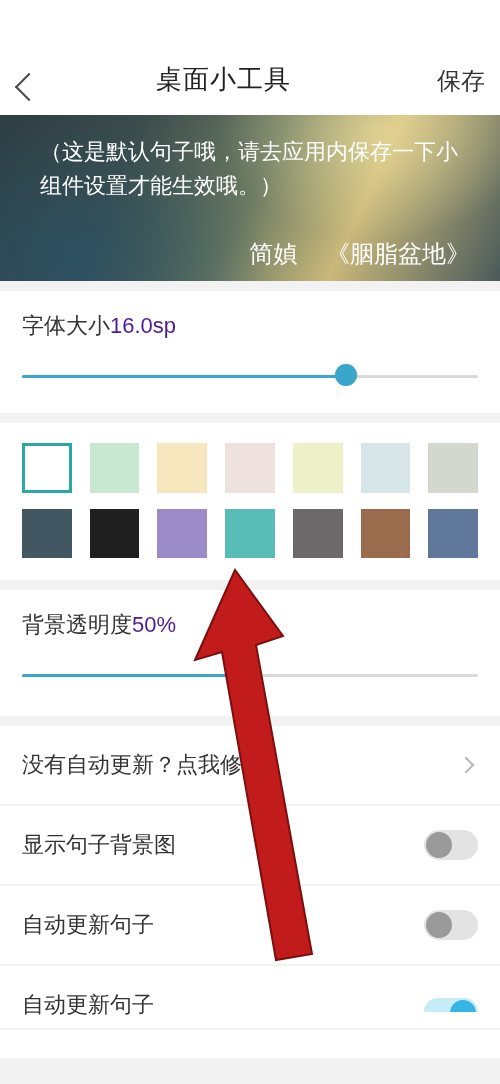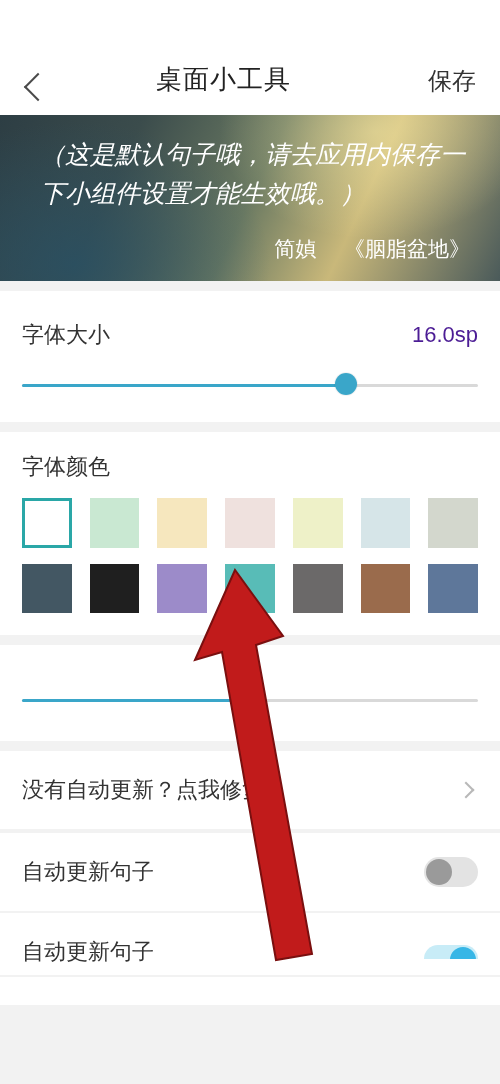--- a/index.html
+++ b/index.html
@@ -1,39 +1,39 @@
 <!DOCTYPE html>
 <html><head>
   <meta charset="utf-8">
   <style>
     * { margin:0; padding:0; box-sizing:border-box; font-family:-apple-system,"PingFang SC","Helvetica Neue",Arial,sans-serif; }
     body { width:500px; height:1084px; background:#f2f2f2; overflow:hidden; position:relative; }
 
     
-    .hdr { height:115px; background:#fff; display:flex; align-items:flex-end; padding:0 20px 18px;justify-content:center; }
+    .hdr { height:115px; background:#fff; display:flex; align-items:flex-end; padding:0 11px 18px;justify-content:center; }
     .back { width:20px; height:20px; border-left:2.5px solid #4a4a4a; border-bottom:2.5px solid #4a4a4a; transform:rotate(45deg); margin-left:8px; cursor:pointer;}
     .title { flex:1; text-align:center; font-size:26px; color:#222; font-weight:400; letter-spacing:1px;}
     .save { font-size:24px; color:#333; cursor:pointer; padding-right:4px;margin-left:29px;}
 
     
     .preview { height:166px; padding:20px 34px 16px 40px; color:#fff;
       background:
         radial-gradient(ellipse 260px 180px at 75% 10%, rgba(255,240,170,.5), transparent 60%),
         radial-gradient(ellipse 300px 220px at 15% 90%, rgba(40,80,100,.8), transparent 65%),
         linear-gradient(115deg,#2d3e44 0%,#3b4c4c 25%,#6b7a62 50%,#c9b87a 70%,#4a5a5a 100%);
       position:relative;
     }
-    .preview p.sent { font-size:25px; line-height:1.55;font-style:italic; }
-    .preview .attr { position:absolute; right:30px; bottom:18px; font-size:21px; }
+    .preview p.sent { font-size:22px; line-height:1.55; }
+    .preview .attr { position:absolute; right:30px; bottom:11px; font-size:24px; }
     .preview .attr span { margin-left:22px; }
 
     .gap { height:10px; }
 
     .panel { background:#fff; padding:20px 22px 22px; }
-    .rowlbl { display:flex; justify-content:space-between; align-items:center; font-size:22px; color:#333;margin-top:9px; }
+    .rowlbl { display:flex; justify-content:flex-start; align-items:center; font-size:22px; color:#333; }
     .rowlbl .val { color:#4c1d95; }
 
     .slider { position:relative; height:24px; margin:22px 0 4px; }
     .track { position:absolute; left:0; right:0; top:50%; height:3px; background:#d9d9d9; border-radius:2px; }
     .fill  { position:absolute; left:0; top:50%; height:3px; background:#3aa6c9; border-radius:2px; }
     .thumb { position:absolute; top:50%; transform:translate(-50%,-50%); width:22px; height:22px; background:#3aa6c9; border-radius:50%; box-shadow:0 0 0 1px rgba(0,0,0,.05); }
 
     .colorlbl { font-size:22px; color:#333; margin-bottom:16px; }
     .swatches { display:grid; grid-template-columns:repeat(7,1fr); gap:16px 18px; }
     .sw { width:100%; aspect-ratio:1/1; cursor:pointer; }
@@ -80,21 +80,20 @@
   <div class="slider">
     <div class="track"></div>
     <div class="fill" id="fs-fill" style="width: 71%;"></div>
     <div class="thumb" id="fs-thumb" style="left: 71%;"></div>
   </div>
 </div>
 
 <div class="gap"></div>
 
 <div class="panel">
-  <div class="colorlbl">字体颜色</div>
   <div class="swatches" id="swatches">
       <div class="sw sel" style="background: rgb(255, 255, 255);"></div>
       <div class="sw" style="background: rgb(201, 232, 210);"></div>
       <div class="sw" style="background: rgb(246, 231, 190);"></div>
       <div class="sw" style="background: rgb(239, 225, 222);"></div>
       <div class="sw" style="background: rgb(238, 241, 200);"></div>
       <div class="sw" style="background: rgb(214, 229, 232);"></div>
       <div class="sw" style="background: rgb(211, 215, 205);"></div>
       <div class="sw" style="background: rgb(67, 87, 99);"></div>
       <div class="sw" style="background: rgb(31, 31, 31);"></div>
@@ -102,35 +101,45 @@
       <div class="sw" style="background: rgb(88, 188, 183);"></div>
       <div class="sw" style="background: rgb(107, 105, 105);"></div>
       <div class="sw" style="background: rgb(154, 107, 76);"></div>
       <div class="sw" style="background: rgb(94, 119, 154);"></div>
     </div>
 </div>
 
 <div class="gap"></div>
 
 <div class="panel" style="padding-bottom:26px;">
+  <div class="rowlbl">
+    <span>背景透明度</span>
+    <span class="val">50%</span>
+  </div>
   <div class="slider">
     <div class="track"></div>
     <div class="fill" id="op-fill" style="width: 50%;"></div>
     <div class="thumb" id="op-thumb" style="left: 50%;"></div>
   </div>
 </div>
 
 <div class="gap"></div>
 
 <div class="list">
   <div class="item">
     <span>没有自动更新？点我修复</span>
     <span class="chev"></span>
   </div>
   <div class="sep"></div>
+  <div class="item">
+    <span>显示句子背景图</span>
+    <div class="toggle off" id="tg-bgimg">
+        <div class="knob"></div>
+      </div>
+  </div>
   <div class="sep"></div>
   <div class="item">
     <span>自动更新句子</span>
     <div class="toggle off" id="tg-custom">
         <div class="knob"></div>
       </div>
   </div>
   <div class="sep"></div>
   <div class="item" style="padding-bottom:8px;">
     <span>自动更新句子</span>

